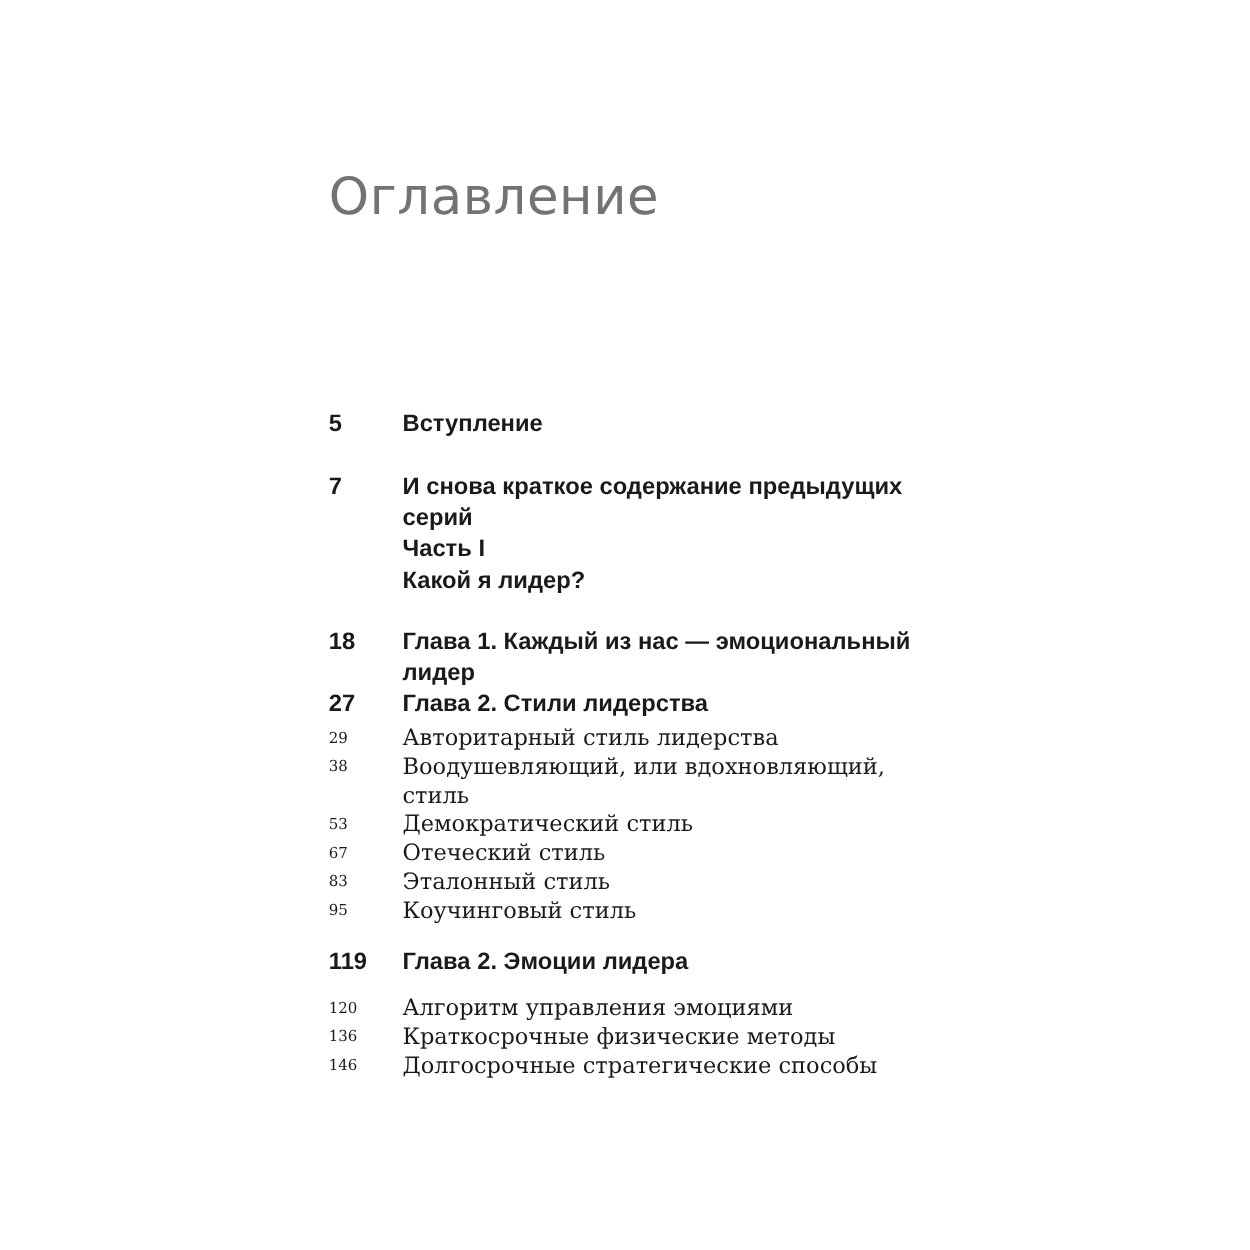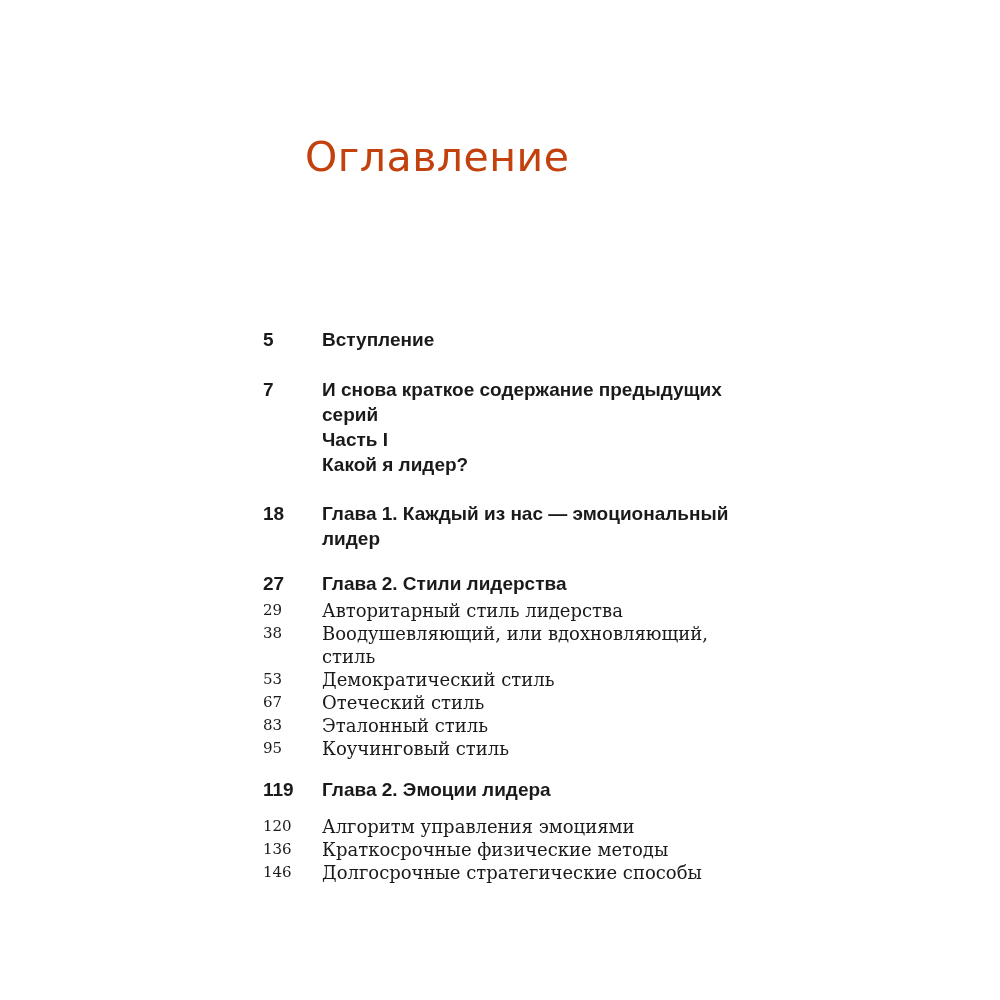--- a/index.html
+++ b/index.html
@@ -16,22 +16,21 @@
     box-sizing: border-box;
     padding: 104px 0 0 263px;
     color: #1a1a1a;
   }
   .doc-title {
     font-family: "DejaVu Sans", "Liberation Sans", sans-serif;
     font-size: 41px;
     font-weight: 400;
     line-height: 52px;
     letter-spacing: 0.5px;
-    margin-left: 42px;
-    color: #c2410c;
+    color: #737373;
   }
   .row {
     display: grid;
     grid-template-columns: 59px 425px;
     align-items: start;
   }
   .row .num {
     display: block;
   }
   .row .ttl {
@@ -47,21 +46,21 @@
   .row.part .ttl {
     white-space: pre-line;
   }
   .row.sub {
     font-family: "DejaVu Serif", "Liberation Serif", serif;
     font-weight: 400;
     font-size: 18px;
     line-height: 23px;
   }
   .row.sub .num {
-    font-size: 15px;
+    font-size: 12px;
   }
 </style>
 </head>
 <body>
 
 <div class="page">
 
   <h1 class="doc-title">Оглавление</h1>
 
   <div class="row chapter" style="margin-top:144px">
@@ -78,21 +77,21 @@
     <span class="num"></span>
     <span class="ttl">Часть I
 Какой я лидер?</span>
   </div>
 
   <div class="row chapter" style="margin-top:24px">
     <span class="num">18</span>
     <span class="ttl">Глава 1. Каждый из нас — эмоциональный лидер</span>
   </div>
 
-  <div class="row chapter" style="margin-top:20px">
+  <div class="row chapter" style="">
     <span class="num">27</span>
     <span class="ttl">Глава 2. Стили лидерства</span>
   </div>
 
   <div class="row sub" style="margin-top:3px">
     <span class="num">29</span>
     <span class="ttl">Авторитарный стиль лидерства</span>
   </div>
 
   <div class="row sub">

